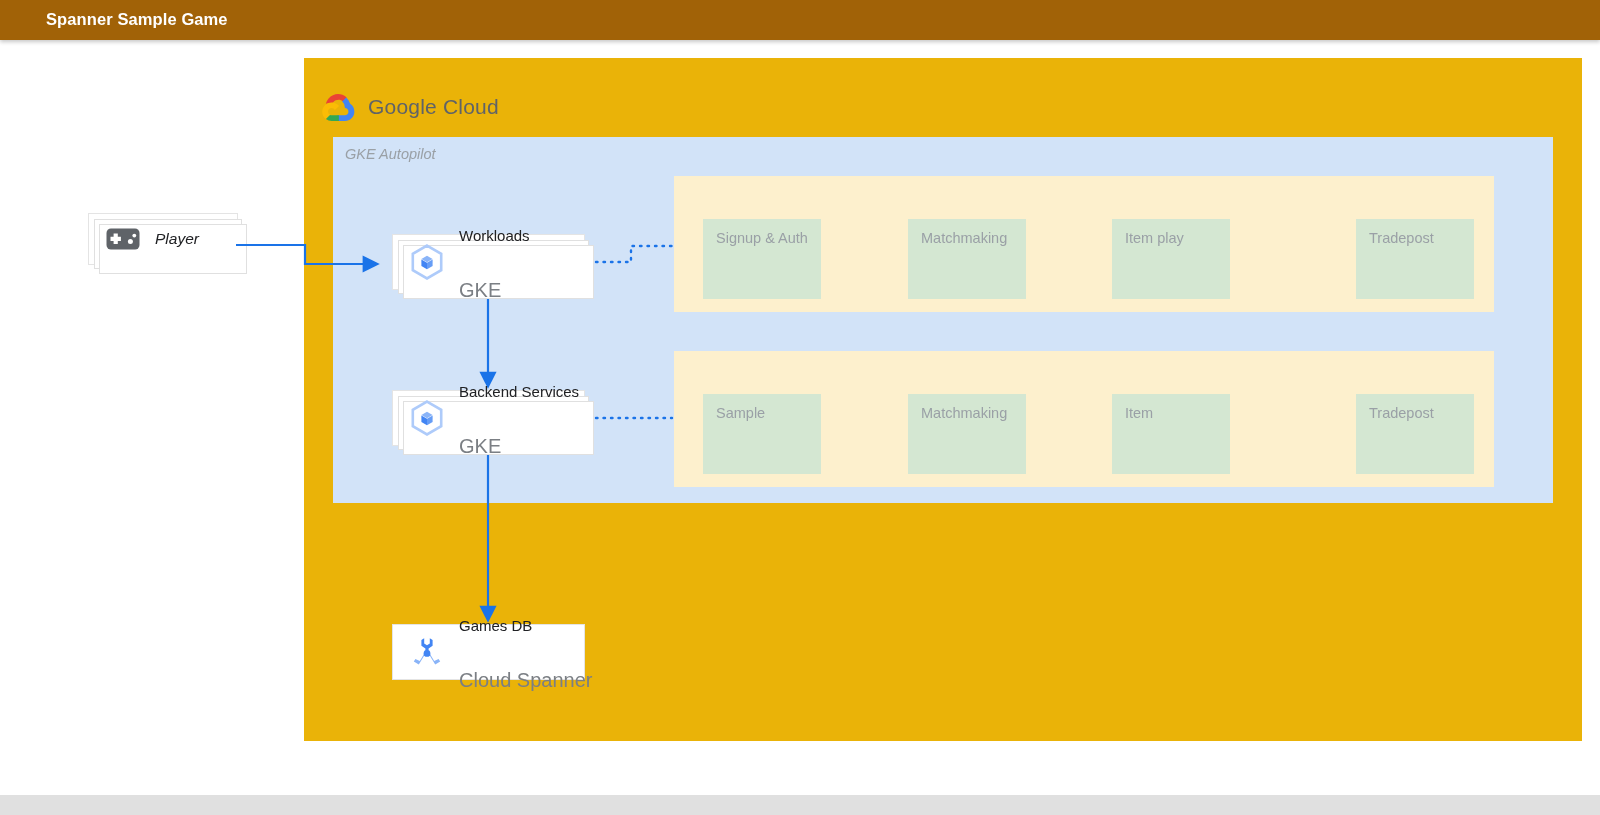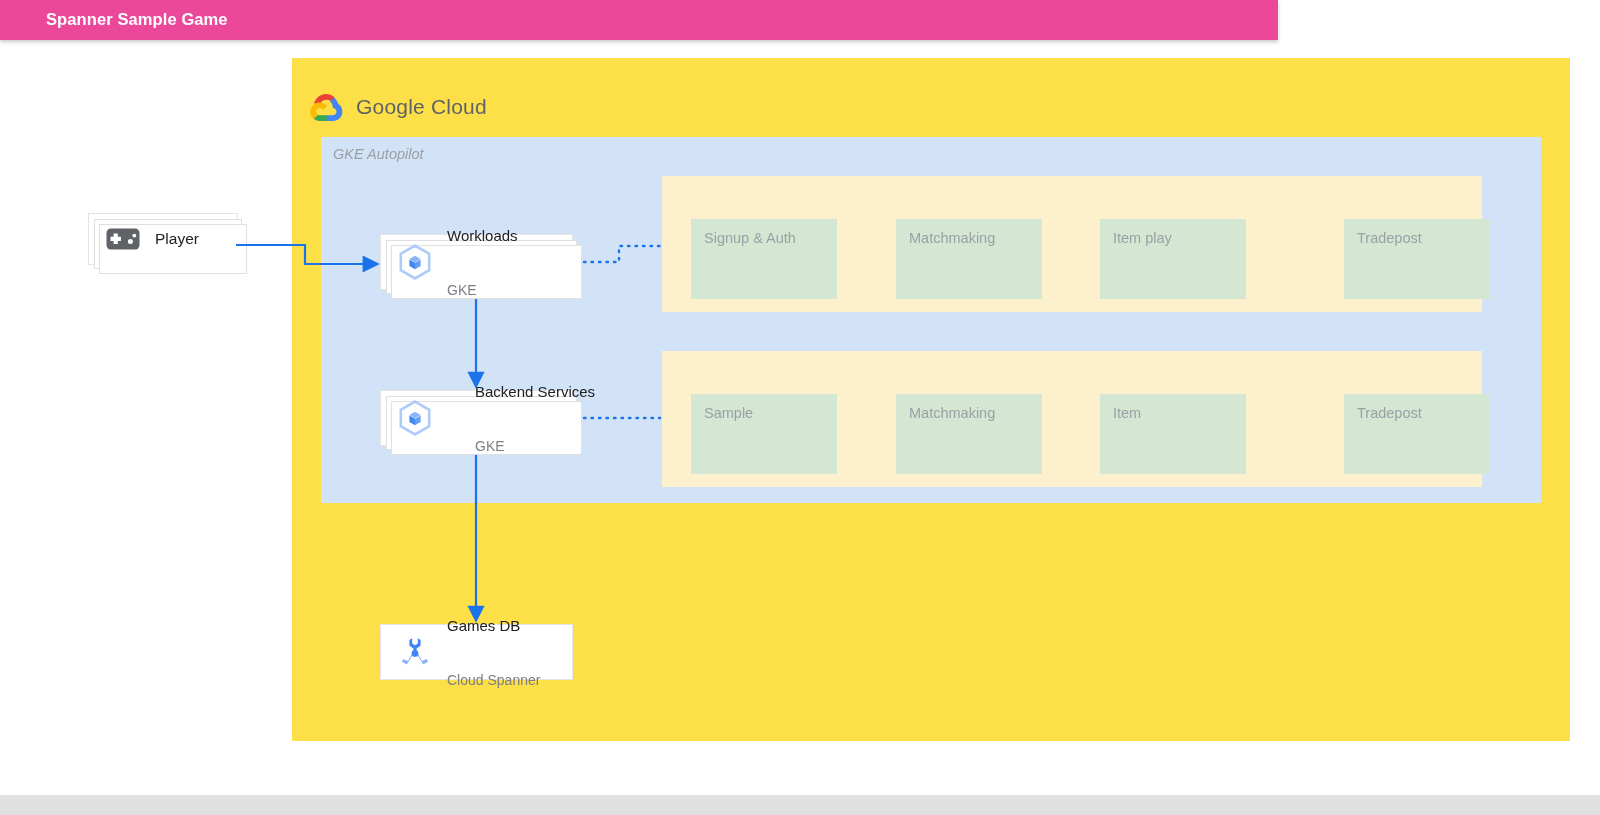--- a/index.html
+++ b/index.html
@@ -13,41 +13,41 @@
     width: 1600px;
     height: 815px;
     background: #ffffff;
     overflow: hidden;
   }
 
   
   #appbar {
     position: absolute;
     left: 0; top: 0;
-    width: 1278px; height: 40px;
-    background: #ec4899;
+    width: 1600px; height: 40px;
+    background: #a16207;
     box-shadow: 0 2px 4px rgba(0,0,0,0.22);
     z-index: 40;
   }
   #appbar-title {
     position: absolute;
     left: 46px; top: 10px;
     font-size: 16.5px;
     font-weight: bold;
     color: #ffffff;
     letter-spacing: 0.1px;
     white-space: nowrap;
   }
 
   
   #canvas {
     position: absolute;
-    left: 292px; top: 58px;
+    left: 304px; top: 58px;
     width: 1278px; height: 683px;
-    background: #fde047;
+    background: #eab308;
   }
 
   
   #gc-logo {
     position: absolute;
     left: 18px; top: 34px;
     display: flex;
     align-items: center;
   }
   #gc-logo-mark { width: 34px; height: 30px; display: block; }
@@ -80,21 +80,21 @@
     position: absolute;
     background: #fdf0cd;
   }
   #svc-group-1 { left: 370px; top: 118px;  width: 820px; height: 136px; }
   #svc-group-2 { left: 370px; top: 293px;  width: 820px; height: 136px; }
 
   
   .svc-box {
     position: absolute;
     top: 43px;
-    width: 146px;
+    width: 118px;
     height: 80px;
     background: #d4e7d2;
   }
   .svc-box.c0 { left: 29px; }
   .svc-box.c1 { left: 234px; }
   .svc-box.c2 { left: 438px; }
   .svc-box.c3 { left: 643px; margin-left: 39px; }
   .svc-box-label {
     position: absolute;
     left: 13px; top: 11px;
@@ -140,21 +140,21 @@
     flex-direction: column;
     justify-content: center;
   }
   .node-title {
     font-size: 15px;
     color: #202124;
     line-height: 19px;
     white-space: nowrap;
   }
   .node-sub {
-    font-size: 14px;
+    font-size: 20px;
     color: #7b7f84;
     line-height: 18px;
     white-space: nowrap;
     margin-top: 36px;
   }
   .node-title-only { font-size: 15.5px; color: #202124; white-space: nowrap; }
 
   
   #node-player {
     position: absolute;
@@ -164,21 +164,20 @@
   }
   #node-workloads {
     left: 88px; top: 176px;
     width: 193px; height: 56px;
     z-index: 5;
   }
   #node-backend {
     left: 88px; top: 332px;
     width: 193px; height: 56px;
     z-index: 5;
-    gap: 28px;
   }
   #node-gamesdb {
     left: 88px; top: 566px;
     width: 193px; height: 56px;
     z-index: 5;
   }
 
   
   #wires {
     position: absolute;
@@ -327,21 +326,21 @@
 
   <svg id="wires-outer">
     <defs>
       <marker id="arrowBlue2" markerWidth="9" markerHeight="9" refX="4.2" refY="4.5" orient="auto">
         <path d="M0.4,0.6 L8.2,4.5 L0.4,8.4 Z" fill="#1a73e8"></path>
       </marker>
     </defs>
     <path d="M236,245 L305,245 L305,264 L371,264" stroke="#1a73e8" stroke-width="2.2" fill="none" marker-end="url(#arrowBlue2)"></path>
   </svg>
 
-  <div class="node-card node-stack" id="node-player" style="left:88px; top:213px;">
+  <div class="node-card node-stack" id="node-player" style="left:88px; top:213px;font-style:italic;">
     <span class="node-icon">
       <svg width="34" height="24" viewBox="0 0 34 24">
         <rect x="0.5" y="1.5" width="33" height="21" rx="4.5" fill="#5f6368"></rect>
         <path d="M7.6 6.6 h4.2 v3.1 h3.1 v4.2 h-3.1 v3.1 h-4.2 v-3.1 h-3.1 v-4.2 h3.1 Z" fill="#ffffff"></path>
         <circle cx="24.4" cy="14.4" r="2.5" fill="#ffffff"></circle>
         <circle cx="28.3" cy="8.6" r="1.9" fill="#ffffff"></circle>
       </svg>
     </span>
     <span class="node-text">
       <span class="node-title-only">Player</span>

